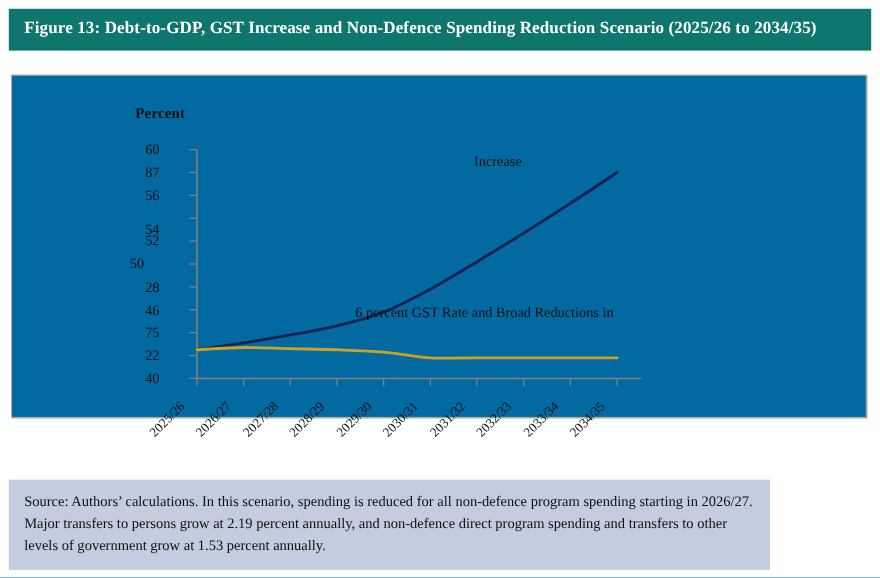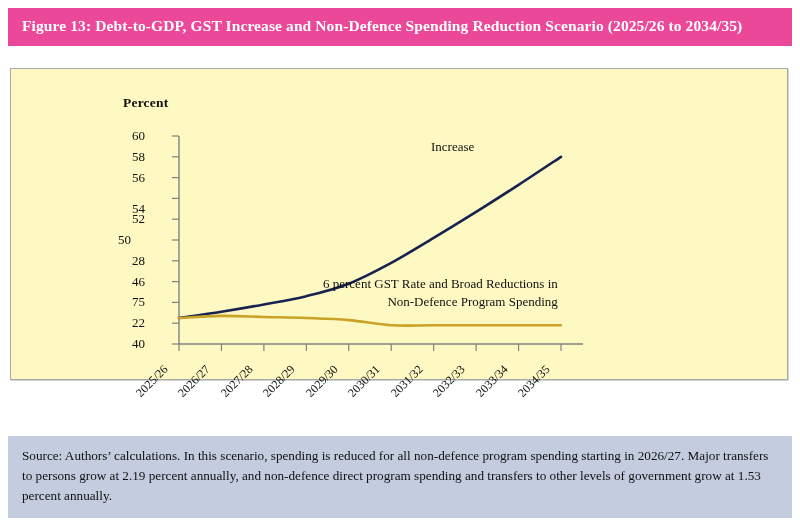--- a/index.html
+++ b/index.html
@@ -8,35 +8,35 @@
     width:800px;height:525px;background:#ffffff;
     font-family:"Liberation Serif", serif;
     overflow:hidden;
   }
   .fig-wrap{position:relative;width:800px;height:525px;}
 
   
   .title-bar{
     position:absolute;left:8px;top:8px;width:784px;
     box-sizing:border-box;
-    background:#ec4899;
+    background:#0f766e;
     color:#ffffff;
     font-family:"Liberation Serif", serif;
     font-weight:bold;
     font-size:15.5px;
     line-height:1.35;
     padding:8px 12px 9px 14px;
     letter-spacing:0.1px;
   }
 
   
   .chart-panel{
     position:absolute;left:10px;top:68px;width:778px;height:312px;
     box-sizing:border-box;
-    background:#fef9c3;
+    background:#0369a1;
     border:1px solid #a8a8a8;
     box-shadow:1px 1px 0 #d4d4d4;
   }
   .plot-area{position:absolute;left:0;top:0;width:778px;height:360px;}
   .plot-svg{position:absolute;left:0;top:0;}
 
   
   .axis-title{
     position:absolute;
     left:112px; top:26px;
@@ -75,21 +75,21 @@
     font-size:13px;
     color:#101010;
     white-space:nowrap;
   }
   .anno-baseline{left:420px;top:70px;}
   .anno-scenario{left:312px;top:206px;line-height:1.35;text-align:right;}
   .anno-scenario .l2{display:block;}
 
   
   .footer-note{
-    position:absolute;left:8px;top:436px;width:784px;
+    position:absolute;left:8px;top:436px;width:692px;
     box-sizing:border-box;
     background:#c3cddf;
     color:#101010;
     font-family:"Liberation Serif", serif;
     font-size:13.2px;
     line-height:1.52;
     padding:10px 14px 12px 14px;
   }
 </style>
 </head>
@@ -125,21 +125,21 @@
           <line x1="337.77777777777777" y1="275" x2="337.77777777777777" y2="282" stroke="#808080" stroke-width="1.2"></line>
           <line x1="380.22222222222223" y1="275" x2="380.22222222222223" y2="282" stroke="#808080" stroke-width="1.2"></line>
           <line x1="422.66666666666663" y1="275" x2="422.66666666666663" y2="282" stroke="#808080" stroke-width="1.2"></line>
           <line x1="465.11111111111114" y1="275" x2="465.11111111111114" y2="282" stroke="#808080" stroke-width="1.2"></line>
           <line x1="507.55555555555554" y1="275" x2="507.55555555555554" y2="282" stroke="#808080" stroke-width="1.2"></line>
           <line x1="550" y1="275" x2="550" y2="282" stroke="#808080" stroke-width="1.2"></line>
           <path d="M 168.00 249.00 C 175.07 247.96, 196.30 245.01, 210.44 242.76 C 224.59 240.51, 238.74 238.08, 252.89 235.48 C 267.04 232.88, 281.19 230.63, 295.33 227.16 C 309.48 223.69, 323.63 220.23, 337.78 214.68 C 351.93 209.13, 366.07 201.51, 380.22 193.88 C 394.37 186.25, 408.52 177.41, 422.67 168.92 C 436.81 160.43, 450.96 151.76, 465.11 142.92 C 479.26 134.08, 493.41 125.07, 507.56 115.88 C 521.70 106.69, 542.93 92.48, 550.00 87.80" fill="none" stroke="#16224f" stroke-width="2.6" stroke-linecap="round" stroke-linejoin="round"></path>
           <path d="M 168.00 249.00 C 175.07 248.65, 196.30 247.09, 210.44 246.92 C 224.59 246.75, 238.74 247.61, 252.89 247.96 C 267.04 248.31, 281.19 248.48, 295.33 249.00 C 309.48 249.52, 323.63 249.87, 337.78 251.08 C 351.93 252.29, 366.07 255.41, 380.22 256.28 C 394.37 257.15, 408.52 256.28, 422.67 256.28 C 436.81 256.28, 450.96 256.28, 465.11 256.28 C 479.26 256.28, 493.41 256.28, 507.56 256.28 C 521.70 256.28, 542.93 256.28, 550.00 256.28" fill="none" stroke="#c9a227" stroke-width="2.6" stroke-linecap="round" stroke-linejoin="round"></path>
         </svg>
     <div class="ytick" style="left: 121px; top: 59px;">60</div>
-        <div class="ytick" style="left: 121px; top: 79.8px;">58</div>
+        <div class="ytick" style="left: 121px; top: 79.8px;">87</div>
         <div class="ytick" style="left: 121px; top: 100.6px;">56</div>
         <div class="ytick" style="left: 121px; top: 132px;">54</div>
         <div class="ytick" style="left: 121px; top: 142.2px;">52</div>
         <div class="ytick" style="left: 107px; top: 163px;">50</div>
         <div class="ytick" style="left: 121px; top: 183.8px;">28</div>
         <div class="ytick" style="left: 121px; top: 204.6px;">46</div>
         <div class="ytick" style="left: 121px; top: 225.4px;">75</div>
         <div class="ytick" style="left: 121px; top: 246.2px;">22</div>
         <div class="ytick" style="left: 121px; top: 267px;">40</div>
         <div class="xtick" style="left: 122px; top: 321px;">2025/26</div>
@@ -151,20 +151,19 @@
         <div class="xtick" style="left: 376.667px; top: 321px;">2031/32</div>
         <div class="xtick" style="left: 419.111px; top: 321px;">2032/33</div>
         <div class="xtick" style="left: 461.556px; top: 321px;">2033/34</div>
         <div class="xtick" style="left: 504px; top: 321px;">2034/35</div>
       </div>
 
     <div class="anno anno-baseline">Increase</div>
 
     <div class="anno anno-scenario">
       <span class="l1">6 percent GST Rate and Broad Reductions in</span>
-      <span class="l2">Non-Defence Program Spending</span>
     </div>
 
   </div>
 
   <div class="footer-note">Source: Authors’ calculations. In this scenario, spending is reduced for all non-defence program spending starting in 2026/27. Major transfers to persons grow at 2.19 percent annually, and non-defence direct program spending and transfers to other levels of government grow at 1.53 percent annually.</div>
 
 </div>
 
 </body></html>

